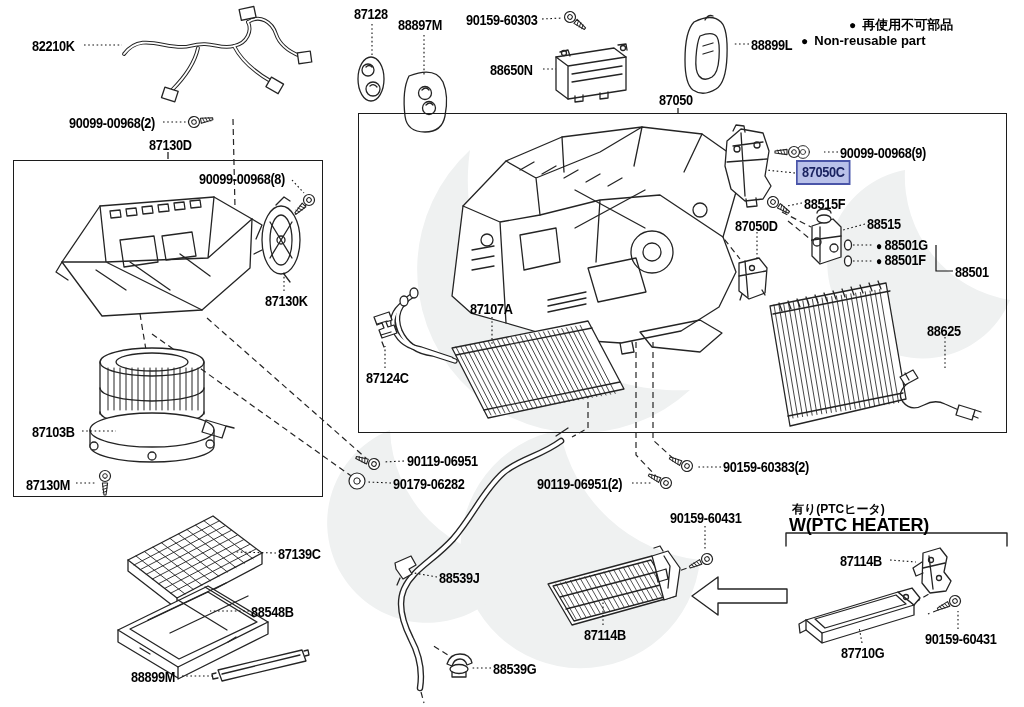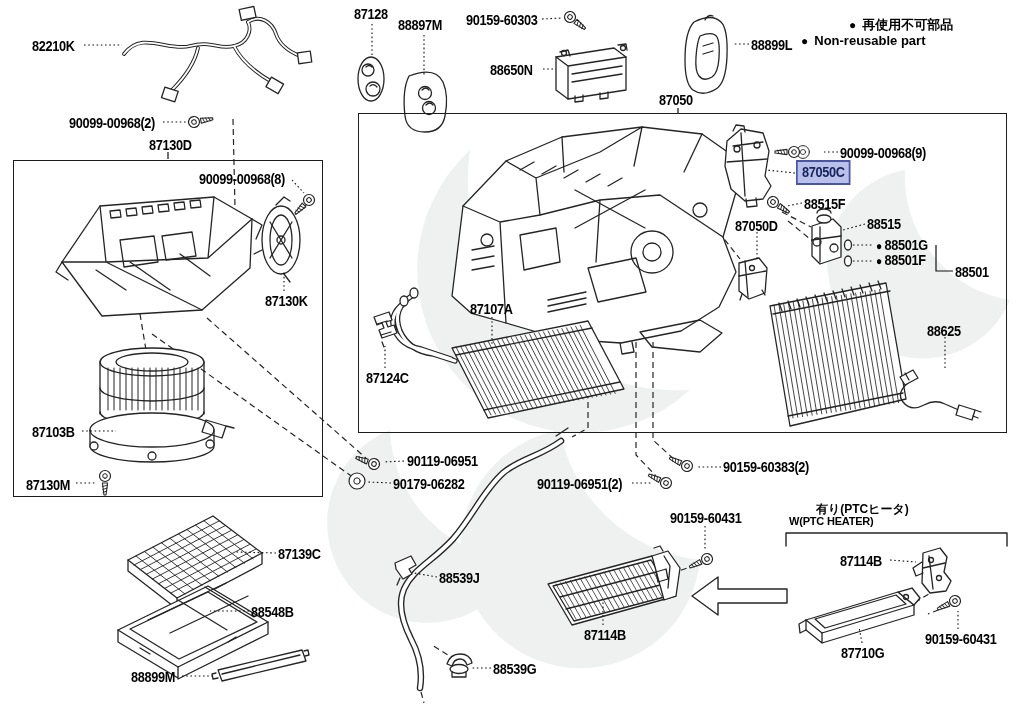--- a/index.html
+++ b/index.html
@@ -4,21 +4,21 @@
 <style>
   html,body{margin:0;padding:0;background:#fff}
   .canvas{position:relative;width:1024px;height:707px;background:#fff;overflow:hidden;
           font-family:"Liberation Sans",sans-serif}
   .canvas svg{position:absolute;left:0;top:0}
   .pbox{position:absolute;border:1.6px solid #1c1c1c}
   .lbl{position:absolute;font-weight:700;font-size:15px;line-height:1.05;color:#000;
        white-space:nowrap;letter-spacing:-.4px;transform:scaleX(.85);transform-origin:0 0;
        font-family:"Liberation Sans",sans-serif}
   .lbl.jp{font-size:12px;letter-spacing:0;transform:none}
-  .lbl.en13{font-size:11px;letter-spacing:-.2px;transform:none}
+  .lbl.en13{font-size:18px;letter-spacing:-.2px;transform:none}
   .hl{background:#b9c1e9;border:2px solid #4a55a8;color:#1a2360;padding:2px 5px 3px}
   .legend-row{position:absolute;font-weight:700;font-size:13px;color:#000;white-space:nowrap;
        font-family:"Liberation Sans",sans-serif}
   .legend-row .dot{font-size:12px;margin-right:6px}
   .blt{font-size:12px;margin-right:3px}
   .code{position:absolute;font-weight:700;font-size:14.5px;letter-spacing:.3px;color:#111}
 </style>
 </head>
 <body>
 
@@ -348,21 +348,21 @@
 <div class="lbl" style="left:537px;top:476px">90119-06951(2)</div>
 <div class="lbl" style="left:723px;top:459px">90159-60383(2)</div>
 <div class="lbl" style="left:670px;top:510px">90159-60431</div>
 <div class="lbl" style="left:439px;top:570px">88539J</div>
 <div class="lbl" style="left:493px;top:661px">88539G</div>
 <div class="lbl" style="left:584px;top:627px">87114B</div>
 <div class="lbl" style="left:840px;top:553px">87114B</div>
 <div class="lbl" style="left:841px;top:645px">87710G</div>
 <div class="lbl" style="left:925px;top:631px">90159-60431</div>
 
-<div class="lbl jp" style="left:816px;top:503px">有り(PTCヒータ)</div>
+<div class="lbl jp" style="left:792px;top:503px">有り(PTCヒータ)</div>
 <div class="lbl en13" style="left:789px;top:516px">W(PTC HEATER)</div>
 
 <div class="legend-row" style="left:849px;top:16px"><span class="dot">●</span><span>再使用不可部品</span></div>
 <div class="legend-row" style="left:801px;top:33px"><span class="dot">●</span><span>Non-reusable part</span></div>
 
 <div class="code" style="left:951px;top:715px">87K350B</div>
 
 </div>
 
 </body></html>

